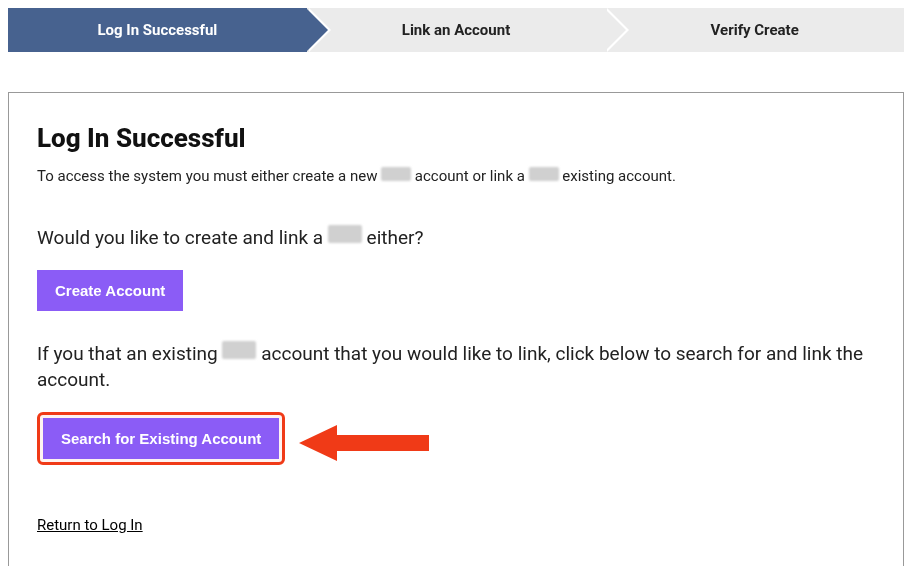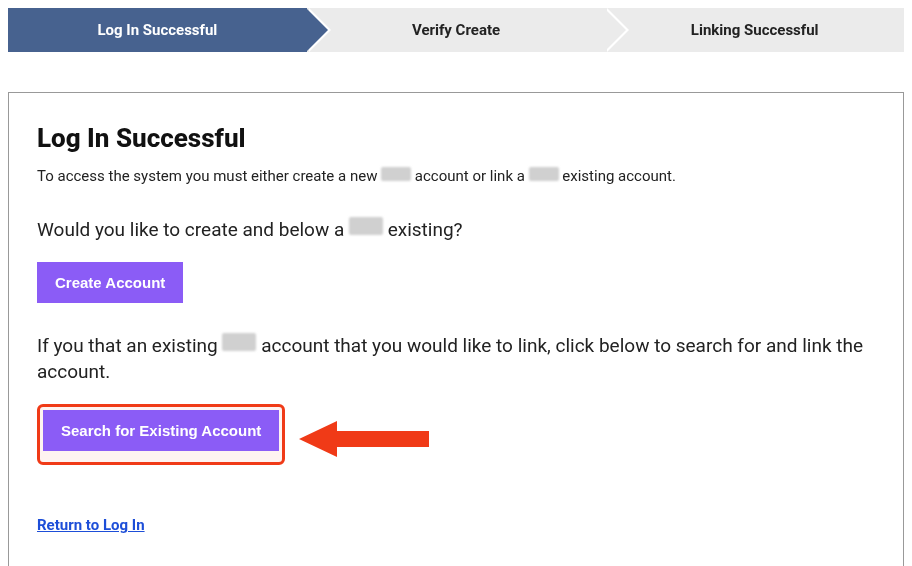--- a/index.html
+++ b/index.html
@@ -67,21 +67,21 @@
     }
     .title {
       font-size: 26px;
       font-weight: 800;
       color: #111;
       margin-bottom: 14px;
     }
     .intro {
       font-size: 15px;
       color: #222;
-      margin-bottom: 32px;
+      margin-bottom: 40px;
     }
     .prompt {
       font-size: 19px;
       color: #222;
       margin-bottom: 18px;
       line-height: 1.4;
     }
     .redact {
       display: inline-block;
       background: #d0d0d0;
@@ -106,61 +106,60 @@
     }
     .highlight-wrap {
       display: inline-block;
       position: relative;
       border: 3px solid #f03a17;
       border-radius: 6px;
       padding: 3px;
       background: rgba(240,58,23,0.06);
       margin-bottom: 10px;
     }
-    .highlight-wrap .btn { margin-bottom: 8px; }
+    .highlight-wrap .btn { margin-bottom: 0; }
     .arrow-row {
       display: flex;
       align-items: center;
       gap: 10px;
       margin-bottom: 40px;
     }
     .arrow-svg { margin-left: 4px; }
     .link {
-      color: #1d4ed8;
+      color: #000000;
       font-size: 15px;
       text-decoration: underline;
       cursor: pointer;
       display: inline-block;
-      font-weight: bold;
     }
   </style>
 </head>
 <body>
 
 <div class="stepper">
   <div class="step active">
     <span>Log In Successful</span>
   </div>
   <div class="step">
-    <span>Verify Create</span>
+    <span>Link an Account</span>
   </div>
   <div class="step">
-    <span>Linking Successful</span>
+    <span>Verify Create</span>
   </div>
 </div>
 
 <div class="panel">
   <h1 class="title">Log In Successful</h1>
 
   <p class="intro">
     <span>To access the system you must either create a new </span><span class="redact small">████</span><span> account or link a </span><span class="redact small">████</span><span> existing account.</span>
   </p>
 
   <p class="prompt">
-    <span>Would you like to create and below a </span><span class="redact med">████</span><span> existing?</span>
+    <span>Would you like to create and link a </span><span class="redact med">████</span><span> either?</span>
   </p>
 
   <button class="btn">Create Account</button>
 
   <p class="prompt">
     <span>If you that an existing </span><span class="redact med">████</span><span> account that you would like to link, click below to search for and link the account.</span>
   </p>
 
   <div class="arrow-row">
     <span class="highlight-wrap">

